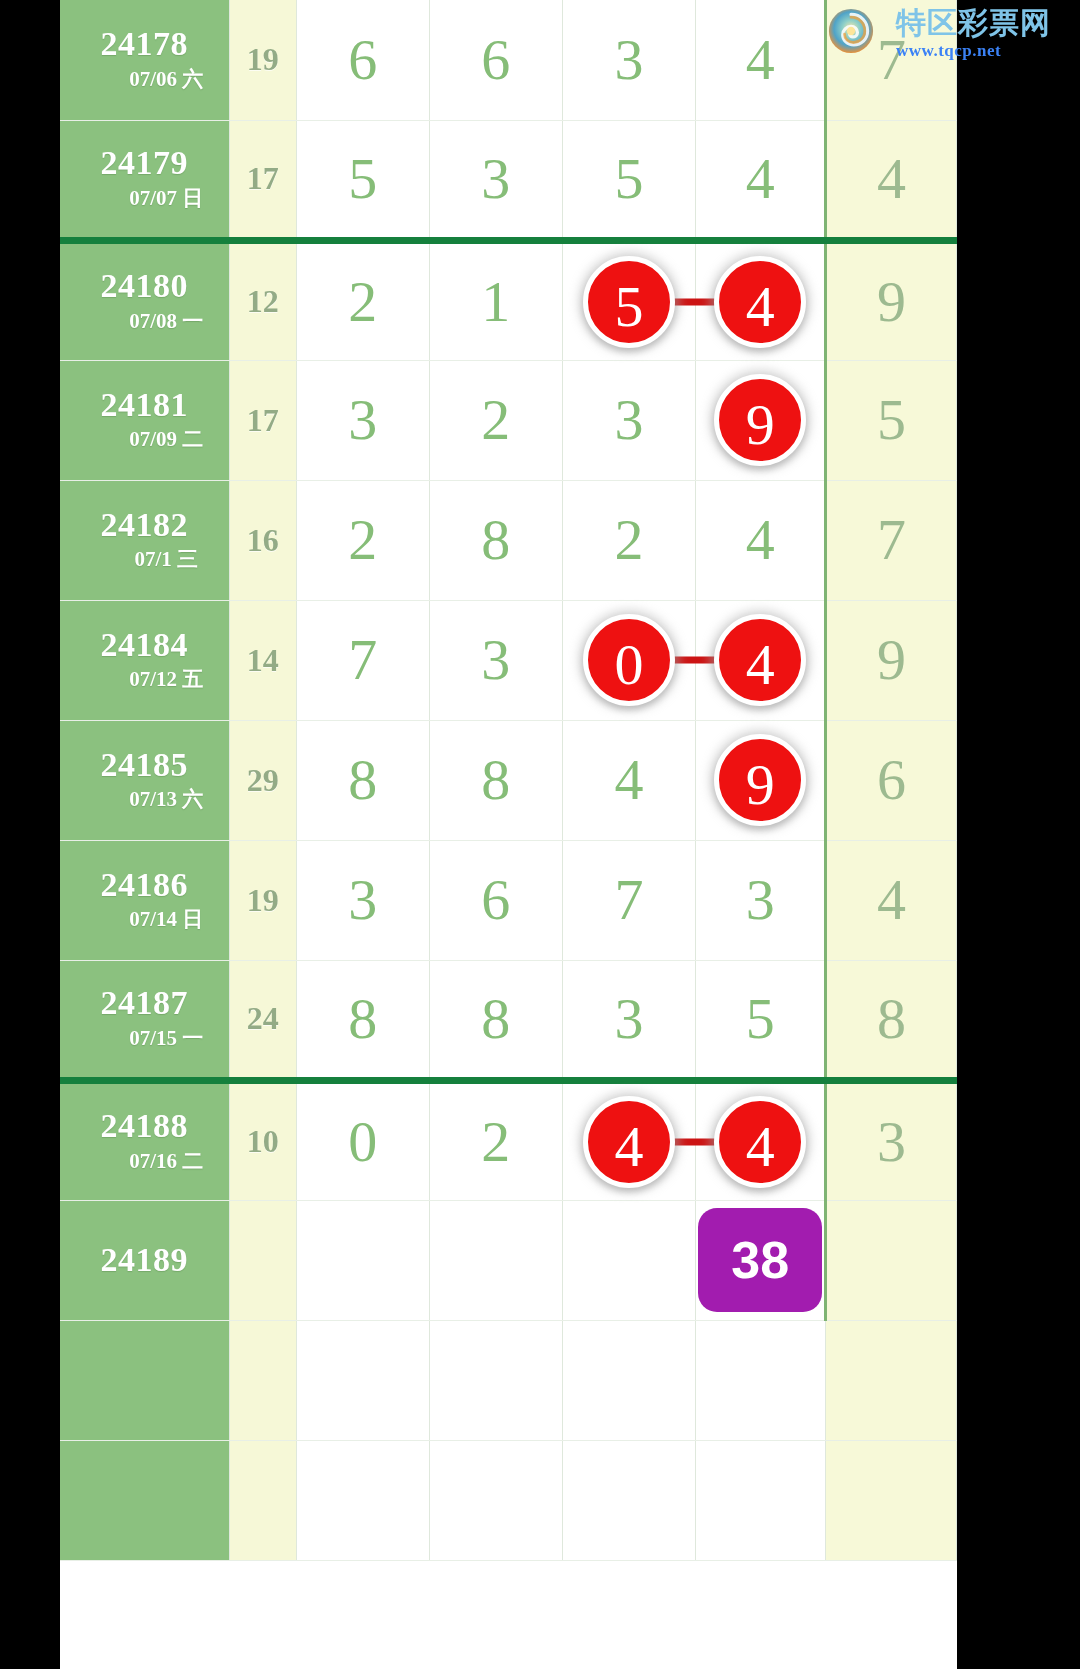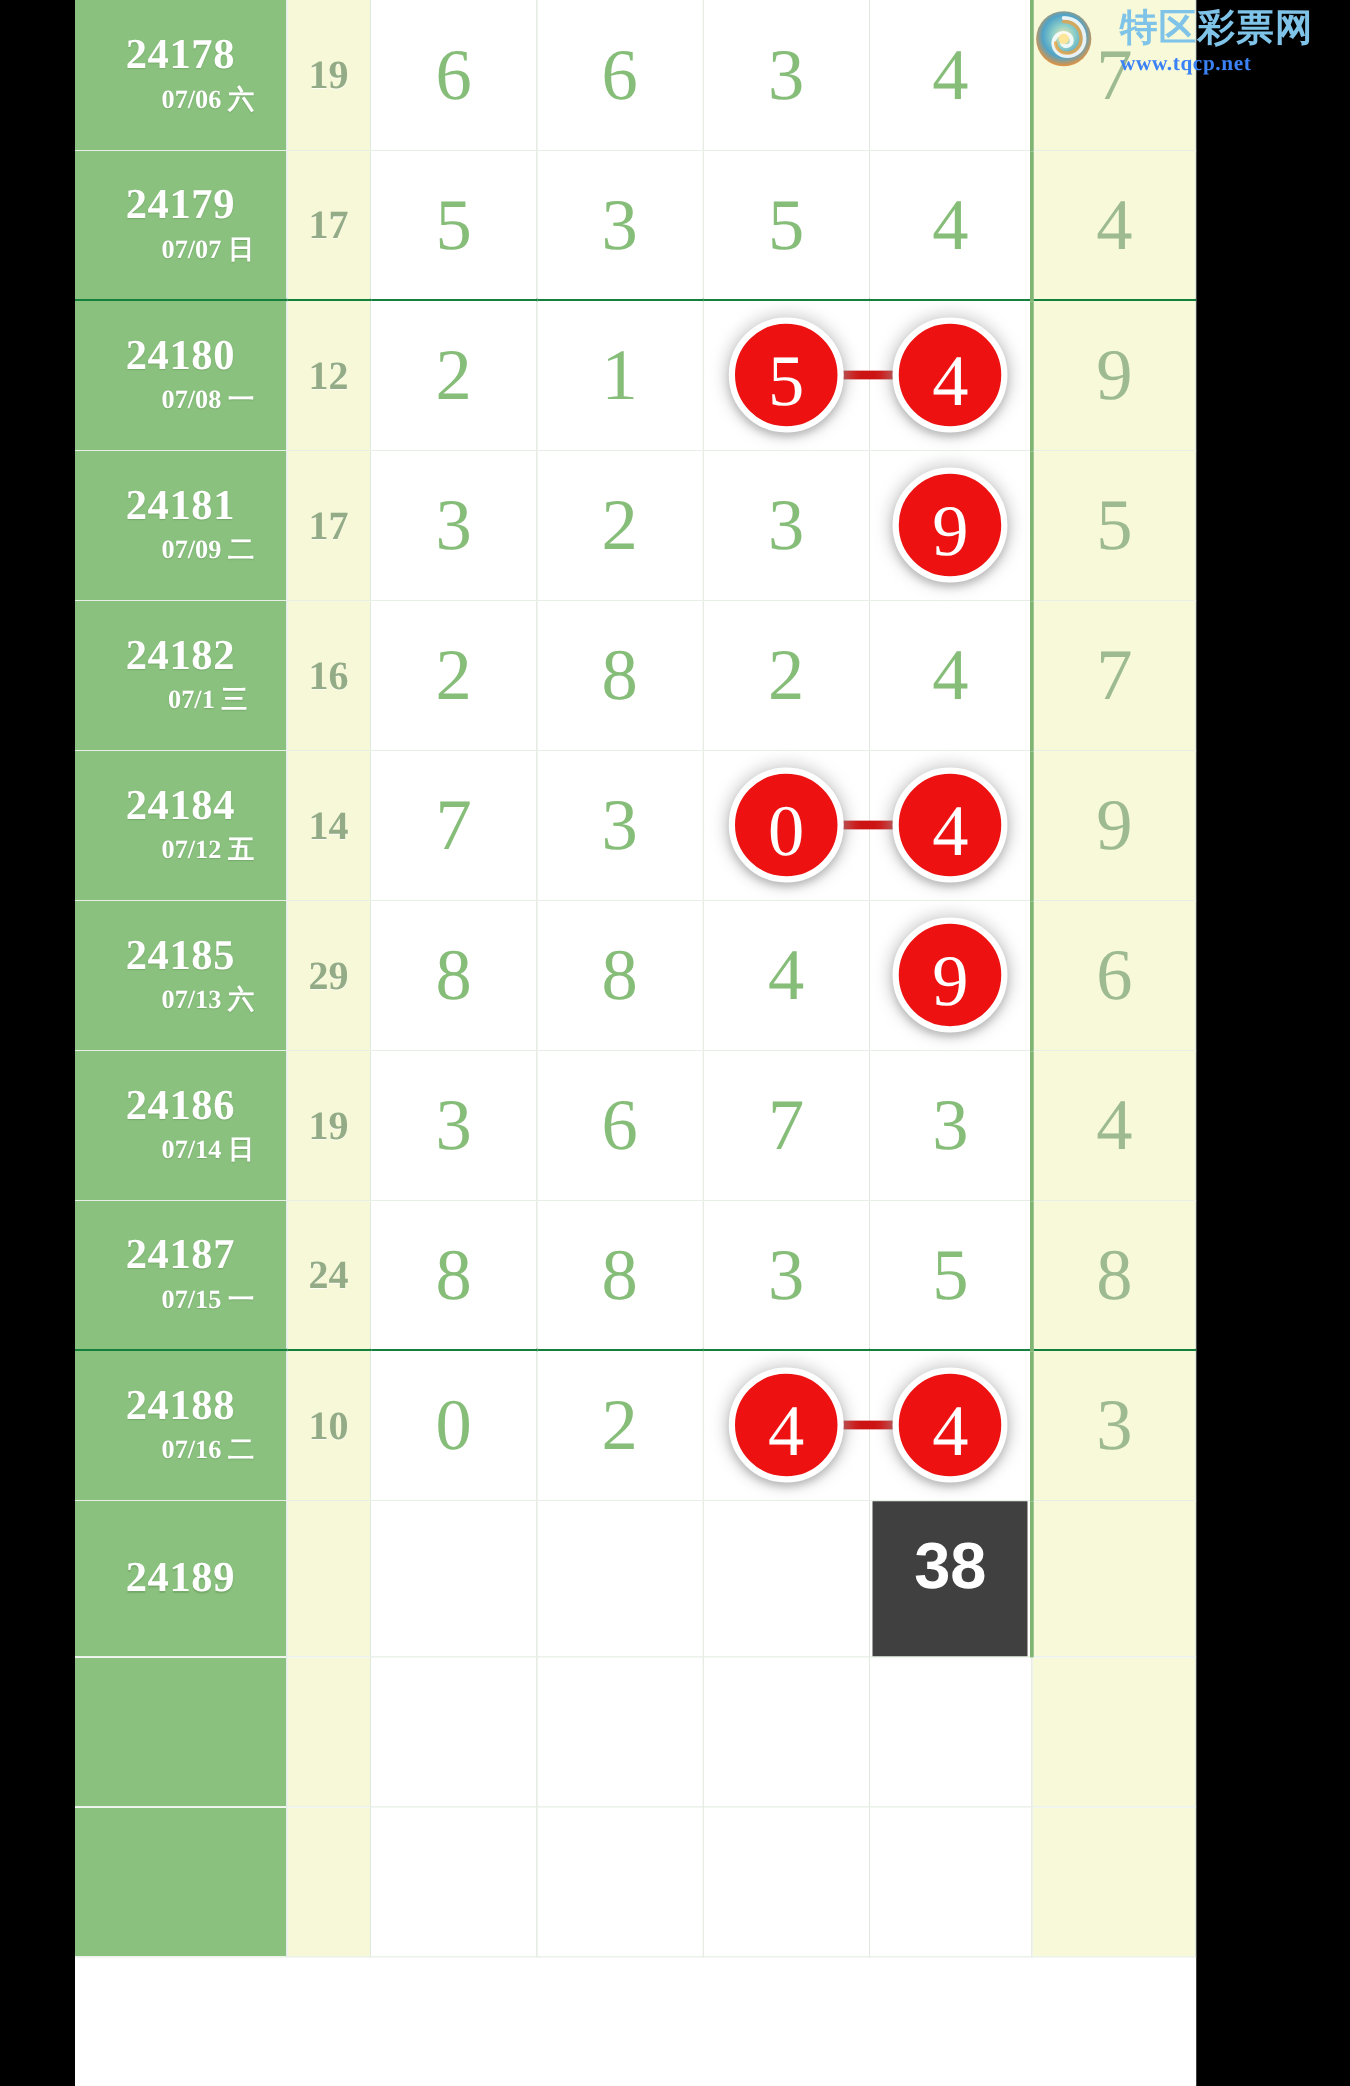--- a/index.html
+++ b/index.html
@@ -108,21 +108,21 @@
   td.special {
     background: #f7f9d8;
     color: #9dba90;
     font-size: 58px;
     line-height: 1;
     border-right: none;
     border-bottom: 1px solid #eef0cc;
   }
 
   
-  tr.group-end td { border-bottom: 2px solid #15803d; }
+  tr.group-end td { border-bottom: 7px solid #15803d; }
 
   
   .ball {
     display: inline-block;
     width: 92px;
     height: 92px;
     border-radius: 50%;
     background: #ee1111;
     color: #ffffff;
     font-size: 58px;
@@ -147,28 +147,29 @@
     height: 7px;
     background: #cc1414;
     transform: translateY(-50%);
     z-index: 1;
   }
 
   
   .redbox {
     display: inline-block;
     width: 124px;
-    height: 124px;
-    background: #404040;
+    height: 104px;
+    background: #a21caf;
     color: #ffffff;
     font-family: "Liberation Sans", "DejaVu Sans", sans-serif;
     font-weight: bold;
     font-size: 52px;
     line-height: 104px;
     text-align: center;
+    border-radius: 19px;
   }
 
   
   td.empty-green { background: #8bc17f; border-right: 2px solid #7fb473; border-bottom: 1px solid #a8d29e; }
   td.empty-sum   { background: #f6f8d7; border-right: 3px solid #7fb473; }
   td.empty-white { background: #ffffff; }
   td.empty-special { background: #f7f9d8; border-right: none; }
 
   
   #watermark {

